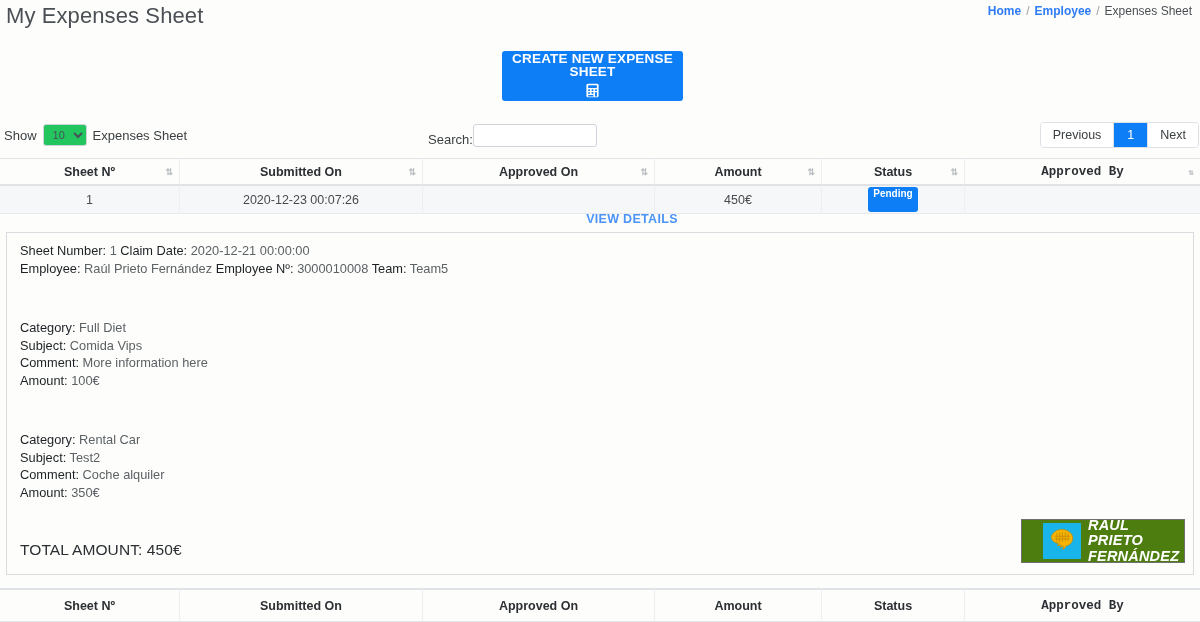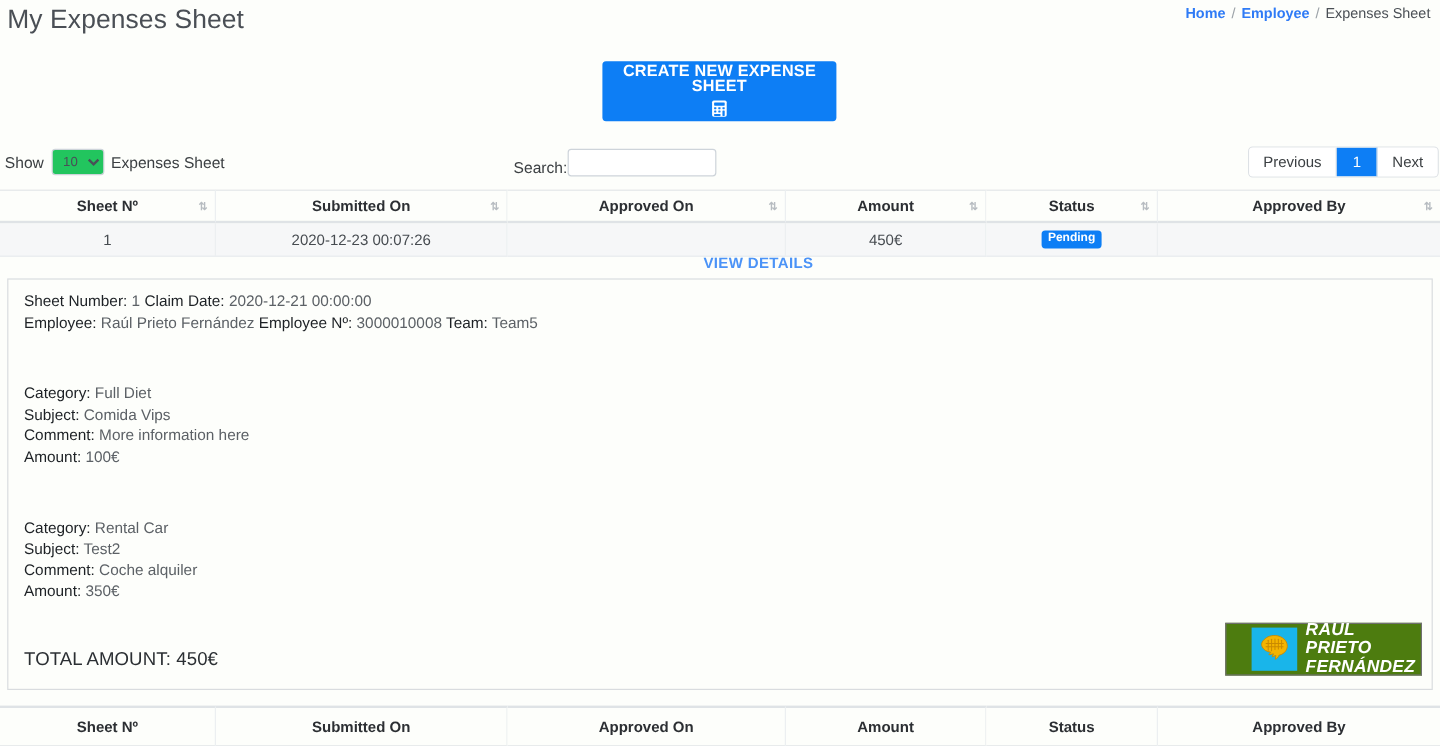--- a/index.html
+++ b/index.html
@@ -24,21 +24,21 @@
     font-size: 12px; color: #6c757d;
     display: flex; align-items: center; gap: 5px;
   }
   .breadcrumb a { color: #2f7bf6; text-decoration: none; font-weight: 600; }
   .breadcrumb .sep { color: #9aa0a6; }
   .breadcrumb .cur { color: #4a4f55; }
 
   
   .create-btn {
     position: absolute; left: 502px; top: 51px;
-    width: 195px; height: 50px;
+    width: 181px; height: 50px;
     background: #0d7ef5; border: none; border-radius: 3px;
     color: #fff; cursor: pointer;
     display: flex; flex-direction: column; align-items: center;
     justify-content: center; gap: 1px; padding: 0;
   }
   .create-btn .lbl { font-size: 13.5px; font-weight: 700; letter-spacing: .2px; line-height: 1; }
   .create-btn .calc-icon { line-height: 1; margin-top: 3px; }
 
   
   .ctl-show {
@@ -93,25 +93,25 @@
     font-size: 9px; color: #b7bcc1; letter-spacing: -1px;
   }
   .tbody .td {
     border-bottom: 1px solid #e8ebee;
     border-right: 1px solid #eceff1;
     height: 28px; display: flex; align-items: center; justify-content: center;
     font-size: 12.5px; color: #464b50; background: #f6f7f8;
   }
   .tbody .td:last-child { border-right: none; }
   .c0 { width: 180px; } .c1 { width: 243px; } .c2 { width: 232px; }
-  .c3 { width: 167px; } .c4 { width: 143px; } .c5 { width: 235px; }
+  .c3 { width: 167px; } .c4 { width: 143px; } .c5 { width: 235px; font-family: Liberation Mono, monospace; }
 
   .badge-pending {
     background: #0d7ef5; color: #fff; font-size: 10px; font-weight: 700;
-    border-radius: 3px; padding: 2px 5px 3px; line-height: 1;
+    border-radius: 3px; padding: 2px 5px 13px; line-height: 1;
   }
 
   .view-details {
     position: absolute; left: 0; top: 212px; width: 1200px;
     text-align: center; font-size: 12.5px; font-weight: 600;
     letter-spacing: .3px; color: #4b93f7; cursor: pointer; margin-left: 32px;
   }
 
   
   .details {

